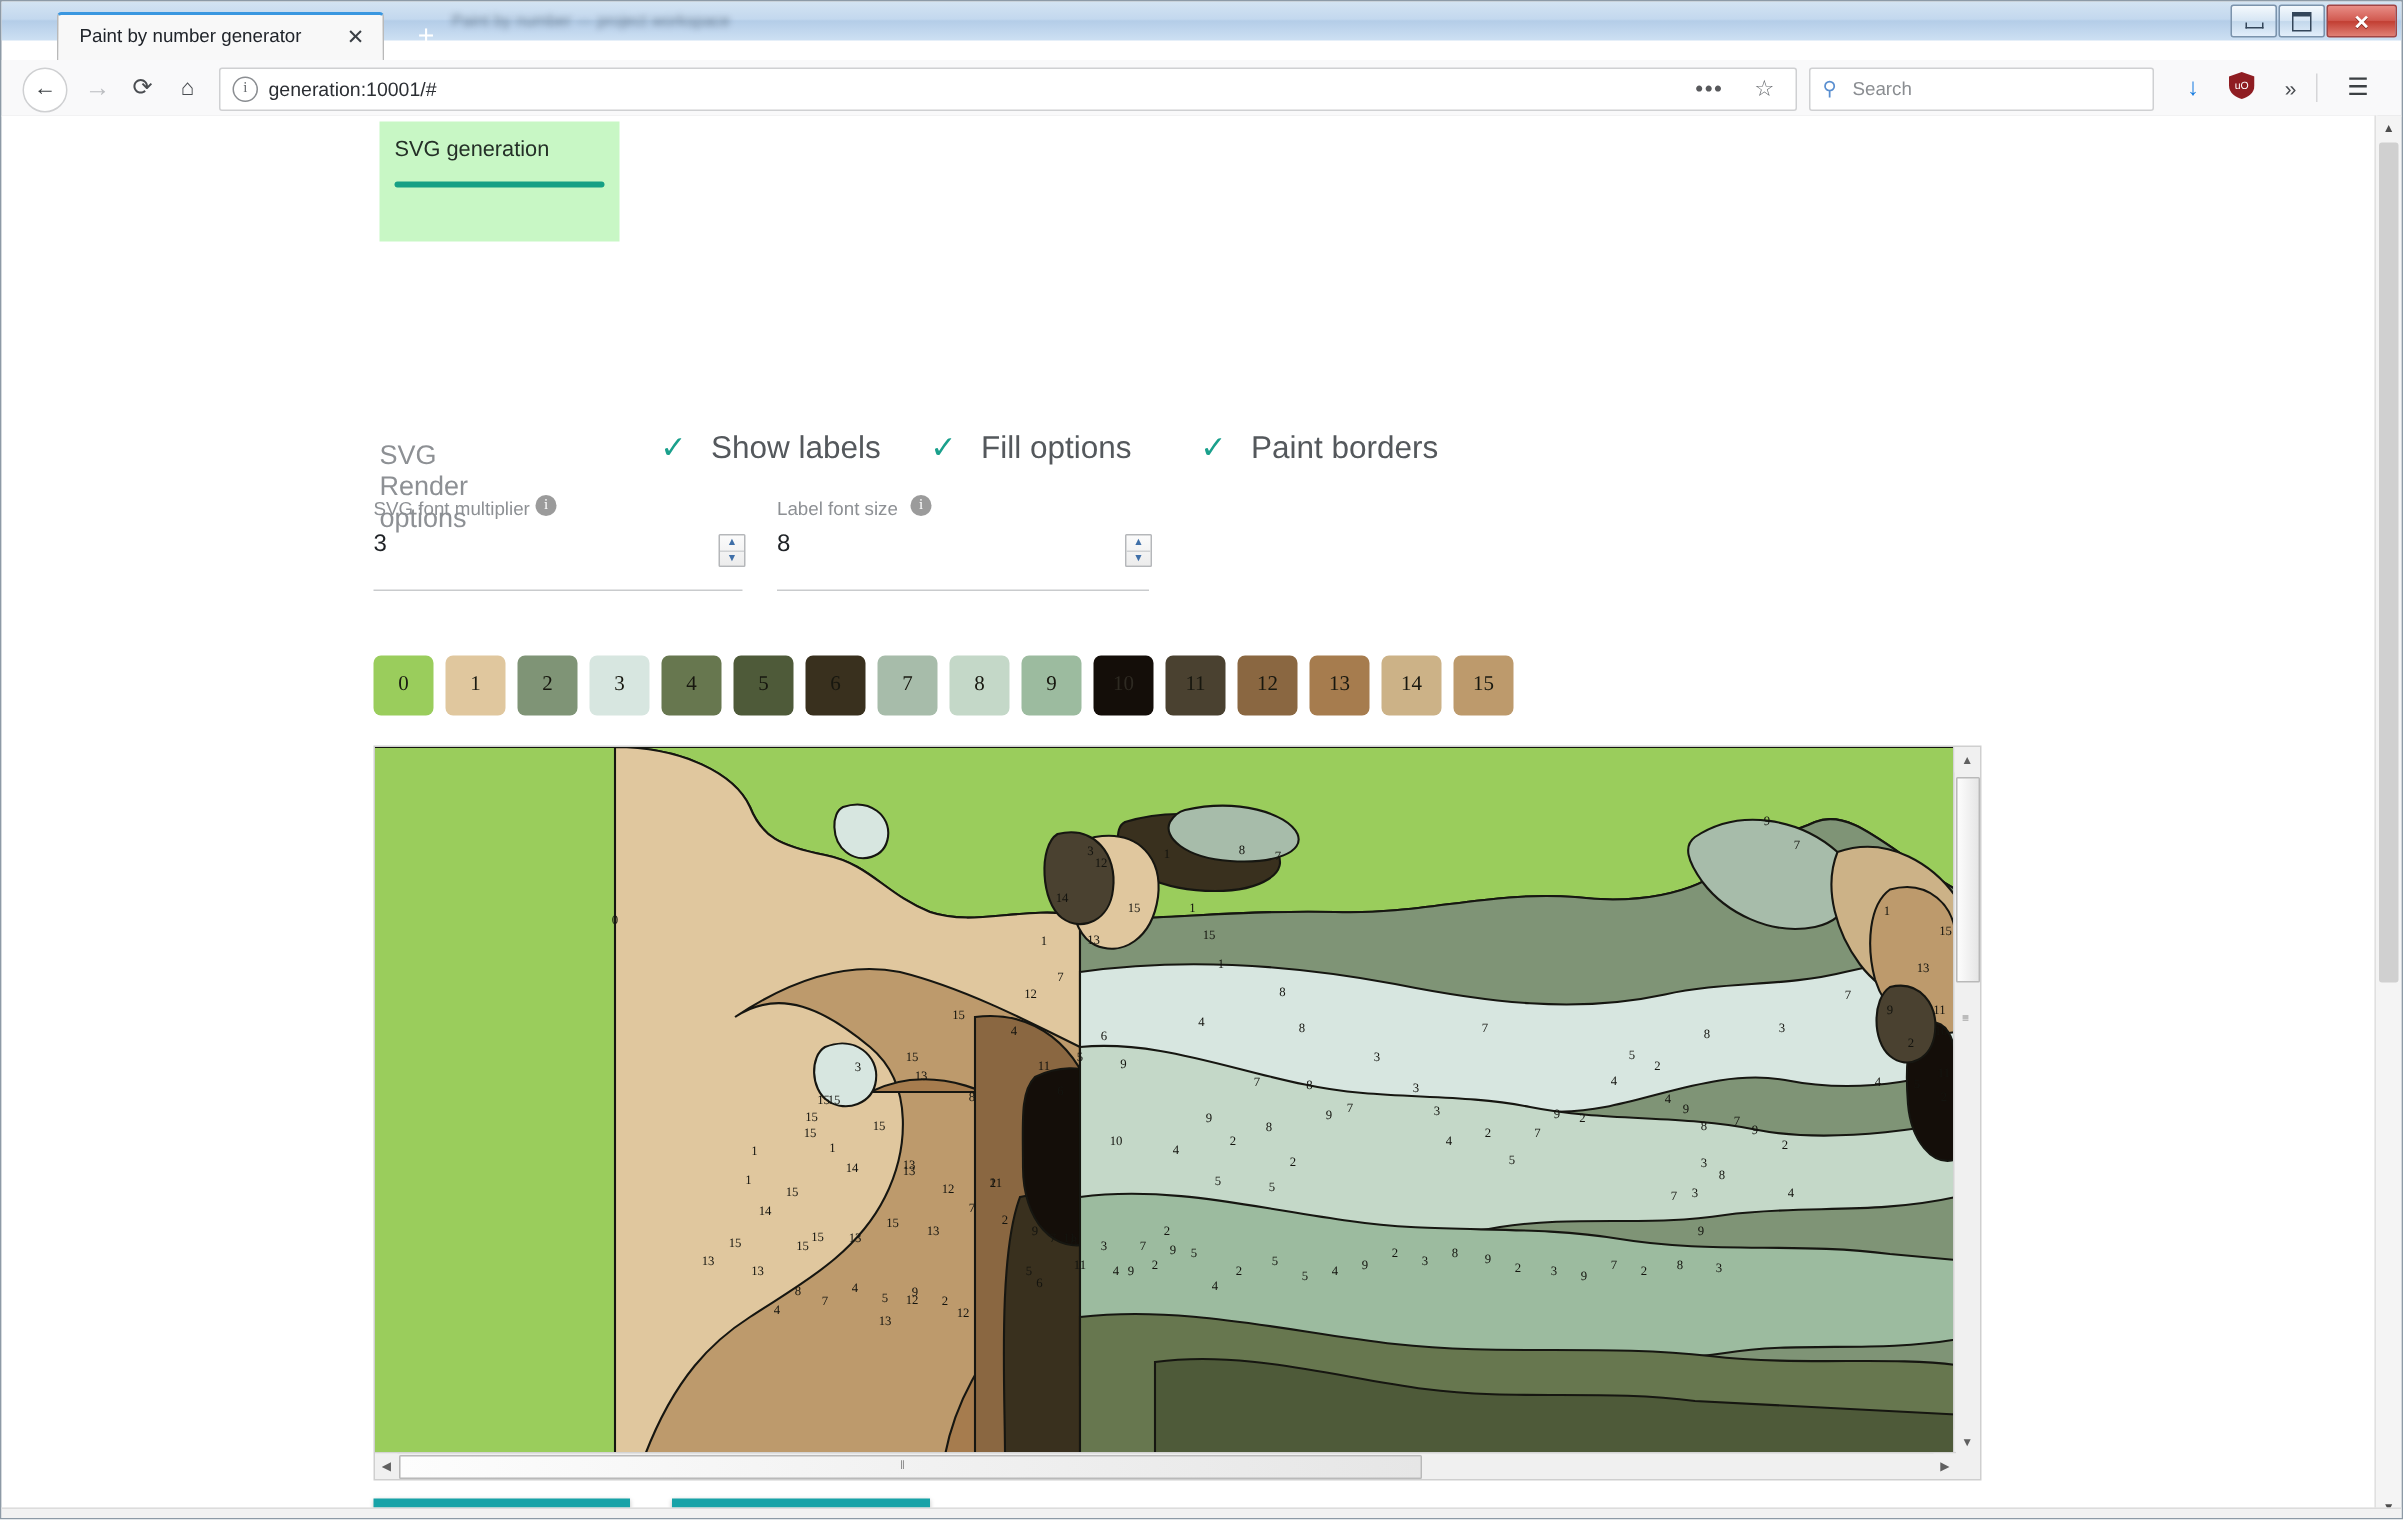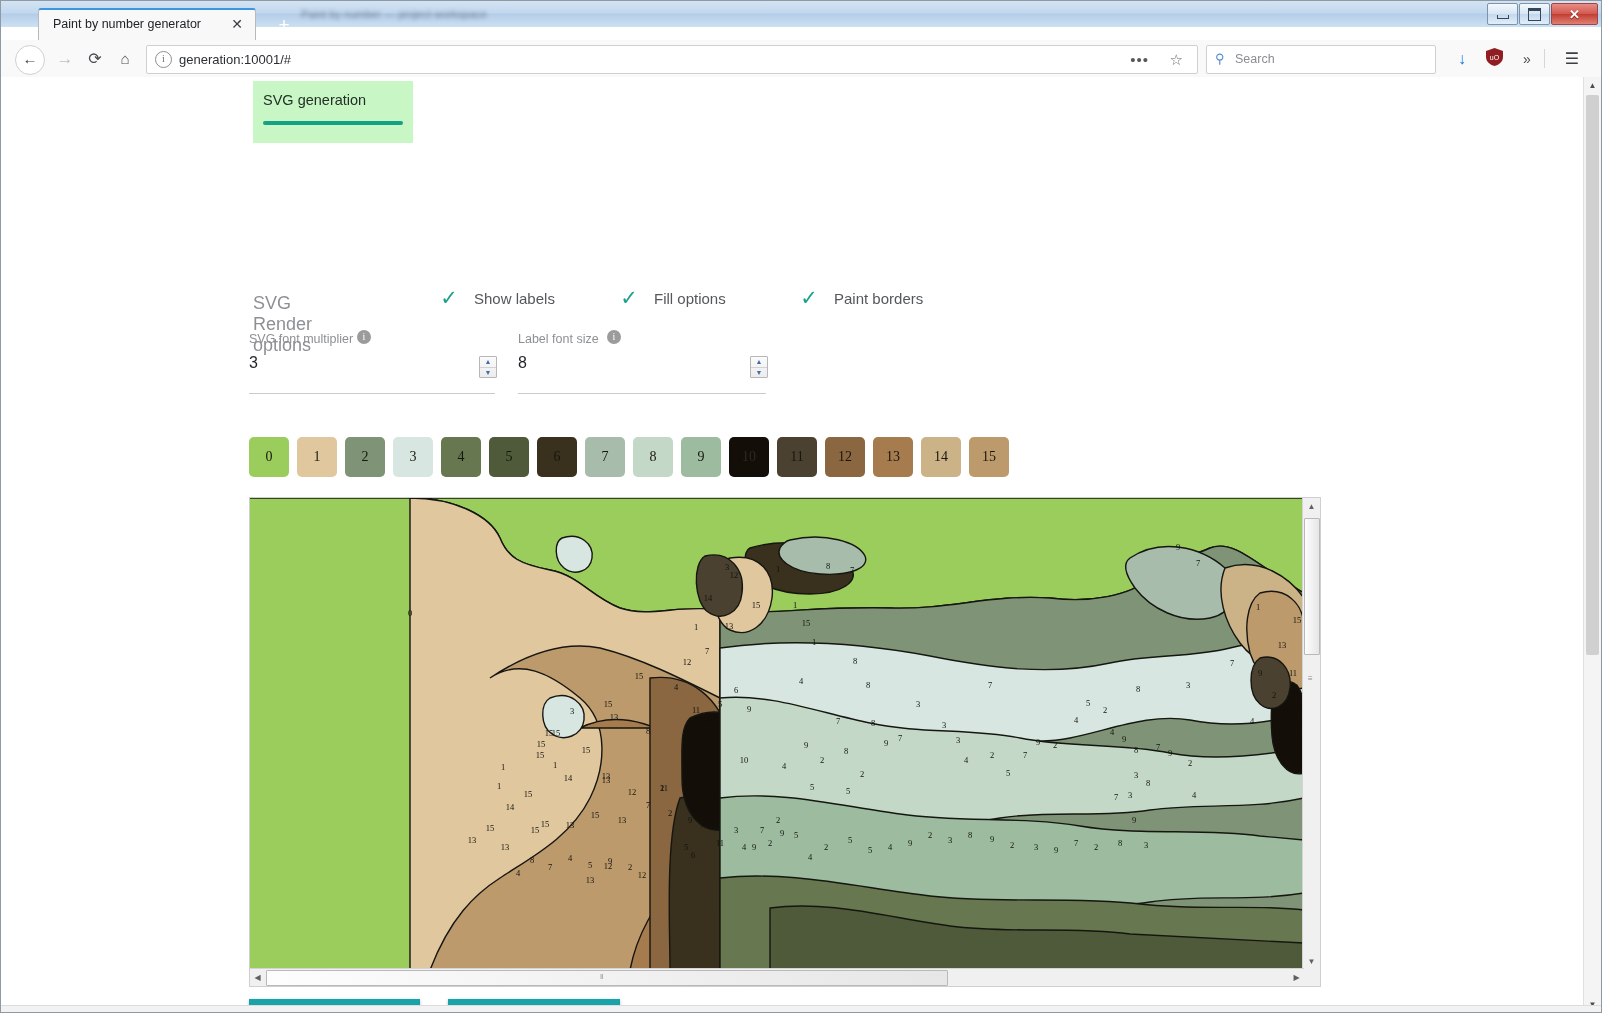--- a/index.html
+++ b/index.html
@@ -65,36 +65,36 @@
   .ic-dl{left:1450px;color:#1a7ee0;font-size:16px;}
   .ic-shield{left:1482px;}
   .ic-more{left:1515px;color:#4a4d51;font-size:14px;}
   .ic-menu{left:1560px;color:#3c4043;font-size:16px;}
   .tb-sep{position:absolute;left:1543px;top:9px;width:1px;height:19px;background:#d6d6d8;}
 
   
   .page{position:absolute;left:0;top:76px;width:1584px;height:936px;background:#fff;overflow:hidden;}
 
   
-  .step-card{position:absolute;left:252px;top:4px;width:160px;height:62px;background:#c8f7c5;}
+  .step-card{position:absolute;left:252px;top:4px;width:160px;height:80px;background:#c8f7c5;}
   .step-label{position:absolute;left:10px;top:11px;font-size:14.5px;color:#243027;}
   .step-bar{position:absolute;left:10px;top:40px;width:140px;height:4px;background:#16a085;border-radius:2px;}
 
   
   .subtabs{position:absolute;left:252px;top:100px;width:1060px;height:40px;}
   .subtab{position:absolute;top:8px;font-size:13px;letter-spacing:.35px;color:#f2a0a3;white-space:nowrap;}
   .subtab.active{color:#ef9194;}
   .subtab-underline{position:absolute;bottom:0;height:2.5px;background:#f2a0a3;}
 
   
   .optrow{position:absolute;left:252px;top:210px;height:28px;}
   .opt-caption{position:absolute;top:6px;font-size:18px;color:#8d9094;}
   .chk{position:absolute;top:0;display:flex;align-items:center;}
   .chk-mark{width:22px;height:22px;color:#1aa08c;font-size:21px;line-height:22px;text-align:center;}
-  .chk-lbl{margin-left:14px;font-size:15px;color:#54585c;white-space:nowrap;}
+  .chk-lbl{margin-left:14px;font-size:21px;color:#54585c;white-space:nowrap;}
 
   
   .field{position:absolute;height:62px;}
   .field-lbl{position:absolute;left:0;top:0;font-size:12.5px;color:#8d9094;white-space:nowrap;}
   .info-badge{position:absolute;top:-2px;width:14px;height:14px;border-radius:50%;background:#9b9b9b;
     color:#fff;font-size:10px;line-height:14px;text-align:center;font-family:"Liberation Serif",serif;}
   .field-val{position:absolute;left:0;top:22px;font-size:16px;color:#1f2226;}
   .field-rule{position:absolute;left:0;bottom:0;height:1px;background:#c9cbcd;}
   .spin{position:absolute;top:24px;width:16px;height:20px;border:1px solid #b5b7ba;border-radius:1px;
     background:linear-gradient(to bottom,#fbfbfb,#ececec);display:flex;flex-direction:column;}

